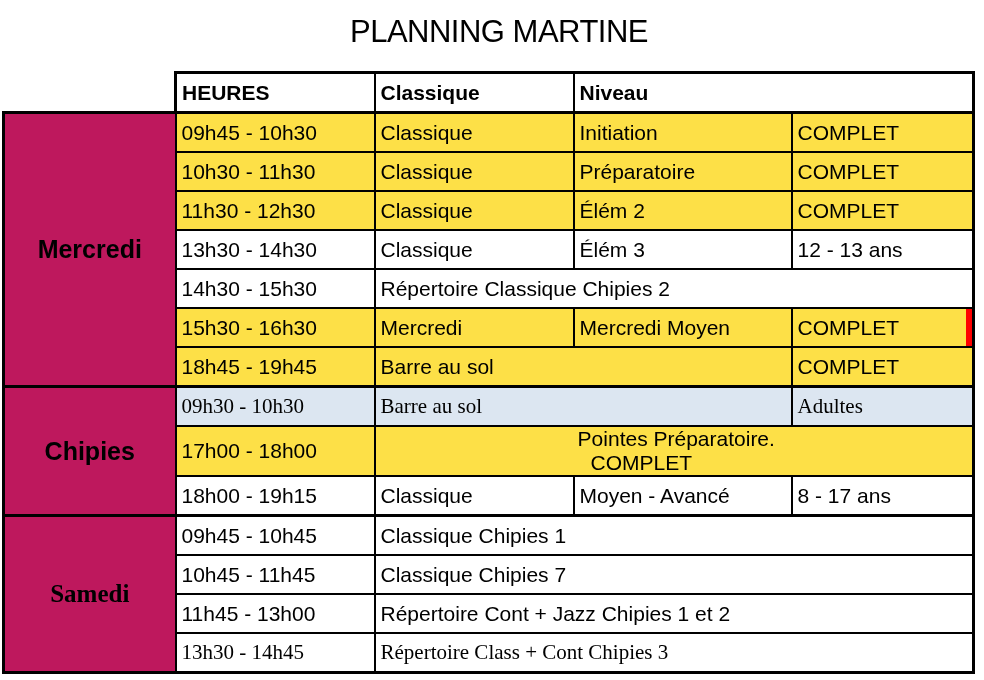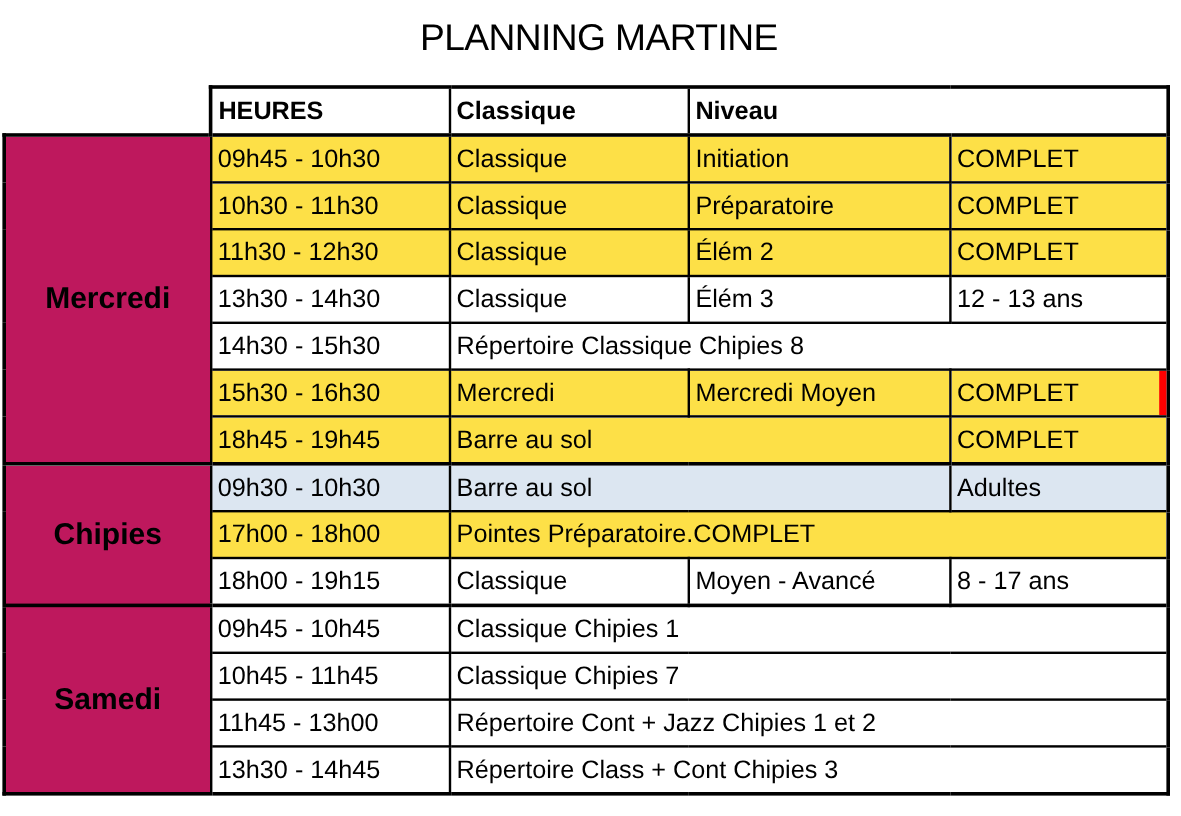--- a/index.html
+++ b/index.html
@@ -25,31 +25,31 @@
     font-size:21px; vertical-align:middle; text-align:left;
     white-space:nowrap; overflow:hidden; font-weight:normal;
   }
   th { font-weight:bold; }
   td.spacer { border:none; background:#ffffff; }
   td.day {
     text-align:center; font-weight:bold; font-size:25px; padding:0;
     background:#be185d;
   }
   .r { background:#fde047; }
-  .b { background:#dce6f1; }
+  .b { background:#dce6f1;font-family:Liberation Serif, serif; }
   .ot3 { border-top-width:3px; }
   .ol3 { border-left-width:3px; }
   .or3 { border-right-width:3px; }
-  .ob3 { border-bottom-width:3px; }
+  .ob3 { border-bottom-width:3px;font-family:Liberation Serif, serif; }
   td.bleed { position:relative; }
   td.bleed::after {
     content:""; position:absolute; top:0; bottom:0; right:-16px; width:22px;
     background:#ff0000; z-index:2;
   }
-  .split { display:flex; justify-content:flex-start; align-items:center; }
+  .split { display:flex; justify-content:flex-end; align-items:center;flex-direction:column; }
   .split .status-right { margin-right:70px; }
 </style>
 </head>
 <body>
 
 <div class="page-title">PLANNING MARTINE</div>
 
 <table class="planning">
   <colgroup>
     <col class="c-day">
@@ -87,21 +87,21 @@
     <td class="r or3">COMPLET</td>
   </tr>
   <tr>
     <td>13h30 - 14h30</td>
     <td>Classique</td>
     <td>Élém 3</td>
     <td class="or3">12 - 13 ans</td>
   </tr>
   <tr>
     <td>14h30 - 15h30</td>
-    <td class="or3" colspan="3">Répertoire Classique Chipies 8</td>
+    <td class="or3" colspan="3">Répertoire Classique Chipies 2</td>
   </tr>
   <tr>
     <td class="r">15h30 - 16h30</td>
     <td class="r">Mercredi</td>
     <td class="r">Mercredi Moyen</td>
     <td class="r or3 bleed">COMPLET</td>
   </tr>
   <tr>
     <td class="r">18h45 - 19h45</td>
     <td class="r" colspan="2">Barre au sol</td>

